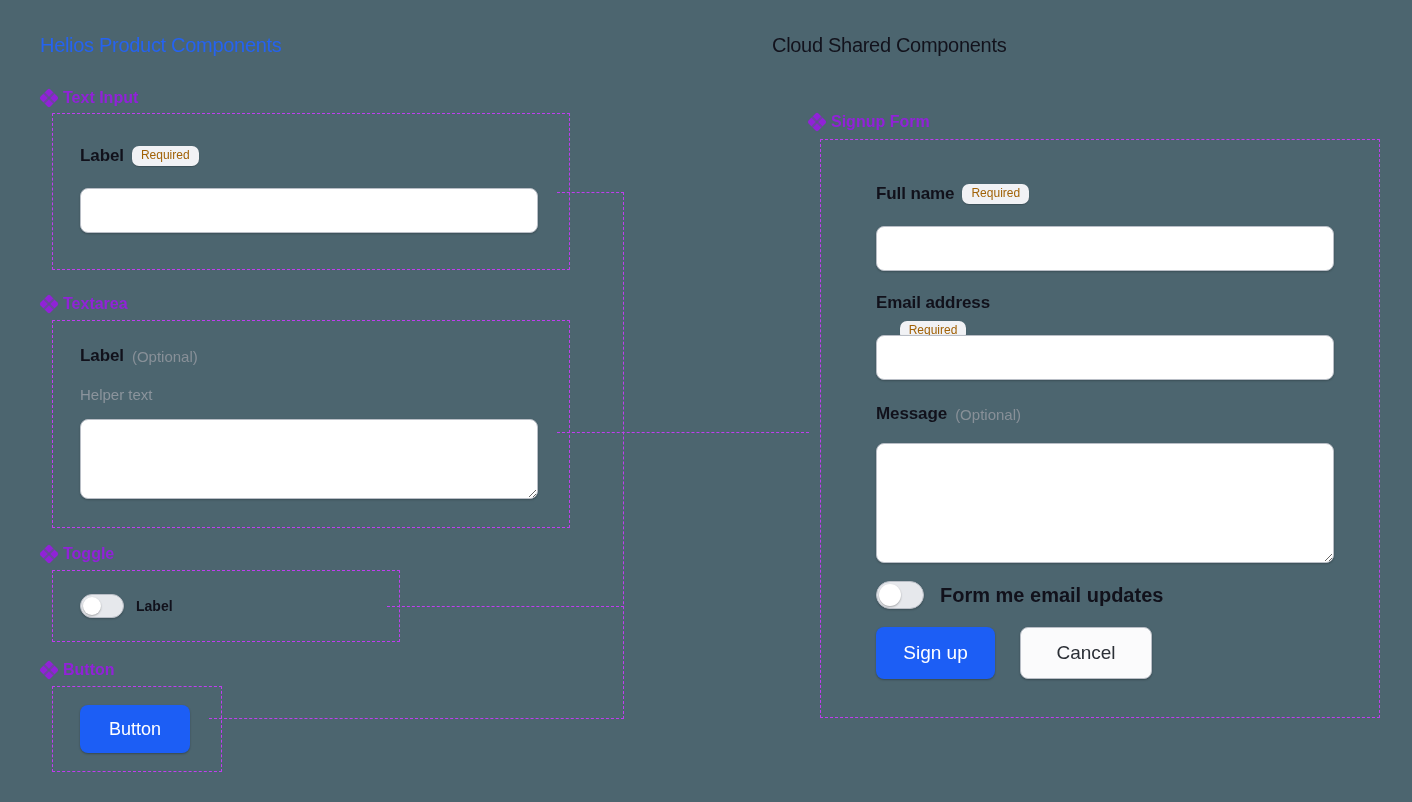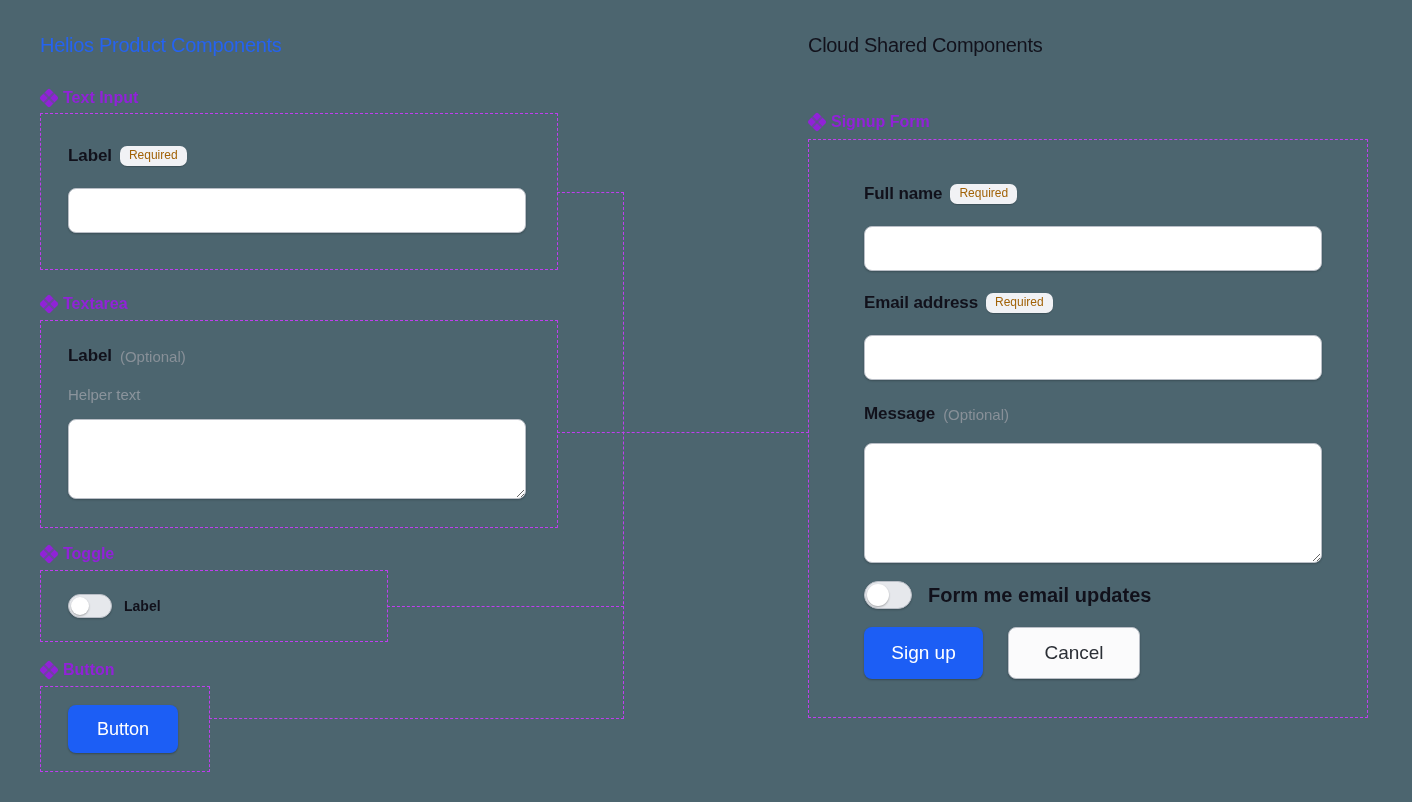--- a/index.html
+++ b/index.html
@@ -22,21 +22,21 @@
 
   
   .panel-title {
     position: absolute;
     font-size: 20px;
     font-weight: normal;
     letter-spacing: -0.3px;
     white-space: nowrap;
   }
   #left-panel-title  { left: 40px;  top: 34px; color: #2563f0; }
-  #right-panel-title { left: 808px; top: 34px; color: #12121c; }
+  #right-panel-title { left: 772px; top: 34px; color: #12121c; }
 
   
   .section-header {
     position: absolute;
     display: flex;
     align-items: center;
     gap: 7px;
     color: #9122d8;
     font-size: 16px;
     font-weight: bold;
@@ -59,20 +59,21 @@
   }
   .diamond-icon::before { left: 6px; top: 0;   width: 1.6px; height: 14px; }
   .diamond-icon::after  { top: 6px;  left: 0;  height: 1.6px; width: 14px; }
 
   
   .dashed-box {
     position: absolute;
     border: 1.6px dashed #c03df0;
     box-sizing: border-box;
     border-radius: 1px;
+    margin-left: 12px;
   }
 
   
   .conn {
     position: absolute;
     pointer-events: none;
   }
   .conn-h {
     border-top: 1.6px dashed #c03df0;
     height: 0;
@@ -288,21 +289,21 @@
   </div>
 
   <div class="dashed-box" style="left:808px; top:139px; width:560px; height:579px;">
 
     <div class="field-label-row" style="position:absolute; left:55px; top:44px;">
       <span class="field-label">Full name</span>
       <span class="badge-required">Required</span>
     </div>
     <input class="text-input" type="text" style="position: absolute; left: 55px; top: 86px; width: 458px; height: 45px;">
 
-    <div class="field-label-row" style="position:absolute; left:55px; top:153px;">
+    <div class="field-label-row" style="position:absolute; left:55px; top:153px;flex-direction:column;">
       <span class="field-label">Email address</span>
       <span class="badge-required">Required</span>
     </div>
     <input class="text-input" type="text" style="position: absolute; left: 55px; top: 195px; width: 458px; height: 45px;">
 
     <div class="field-label-row" style="position:absolute; left:55px; top:264px;">
       <span class="field-label">Message</span>
       <span class="optional-text">(Optional)</span>
     </div>
     <textarea class="text-area" style="position: absolute; left: 55px; top: 303px; width: 458px; height: 120px;"></textarea>

